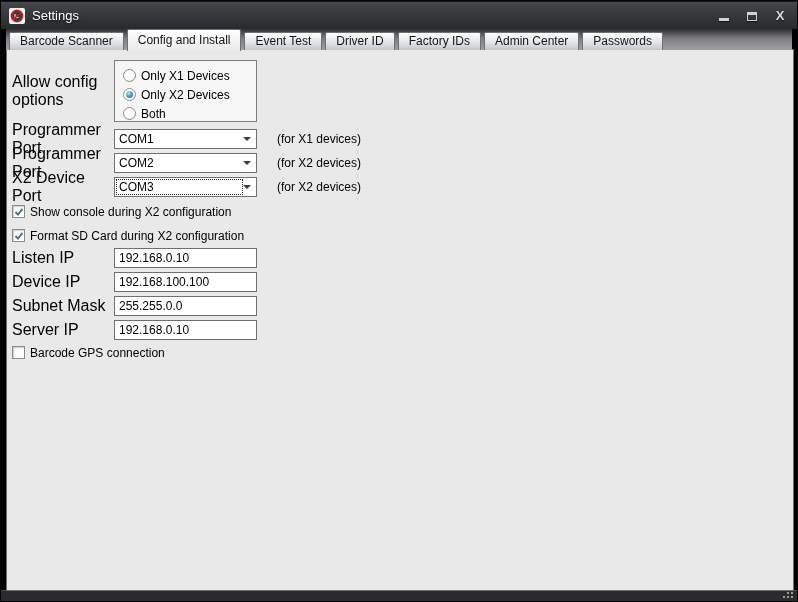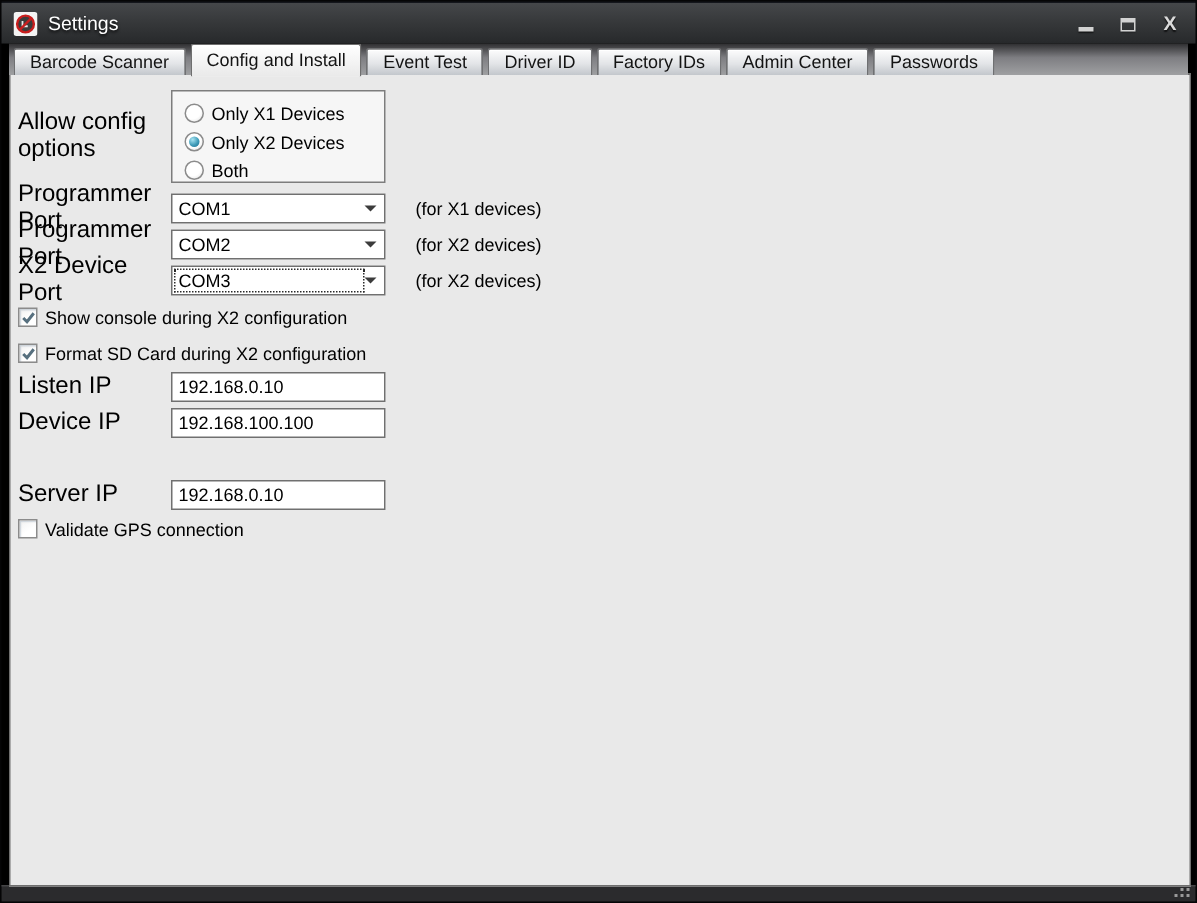--- a/index.html
+++ b/index.html
@@ -273,30 +273,34 @@
     </div>
 
     <div class="row" id="row-ip0">
       <span class="flabel">Listen IP</span>
       <input class="tfield" type="text" value="192.168.0.10" style="">
     </div>
     <div class="row" id="row-ip1">
       <span class="flabel">Device IP</span>
       <input class="tfield" type="text" value="192.168.100.100" style="">
     </div>
+    <div class="row" id="row-ip2">
+      <span class="flabel">Subnet Mask</span>
+      <input class="tfield" type="text" value="255.255.0.0" style="">
+    </div>
     <div class="row" id="row-ip3">
       <span class="flabel">Server IP</span>
       <input class="tfield" type="text" value="192.168.0.10" style="">
     </div>
 
     <div class="row check-row" id="row-gps">
       <span class="checkbox">
         
       </span>
-      <span class="check-label">Validate GPS connection</span>
+      <span class="check-label">Barcode GPS connection</span>
     </div>
 
 
   </div>
 
   <div class="bottom-frame">
     <div class="grip">
         <span></span>
       </div>
   </div>

